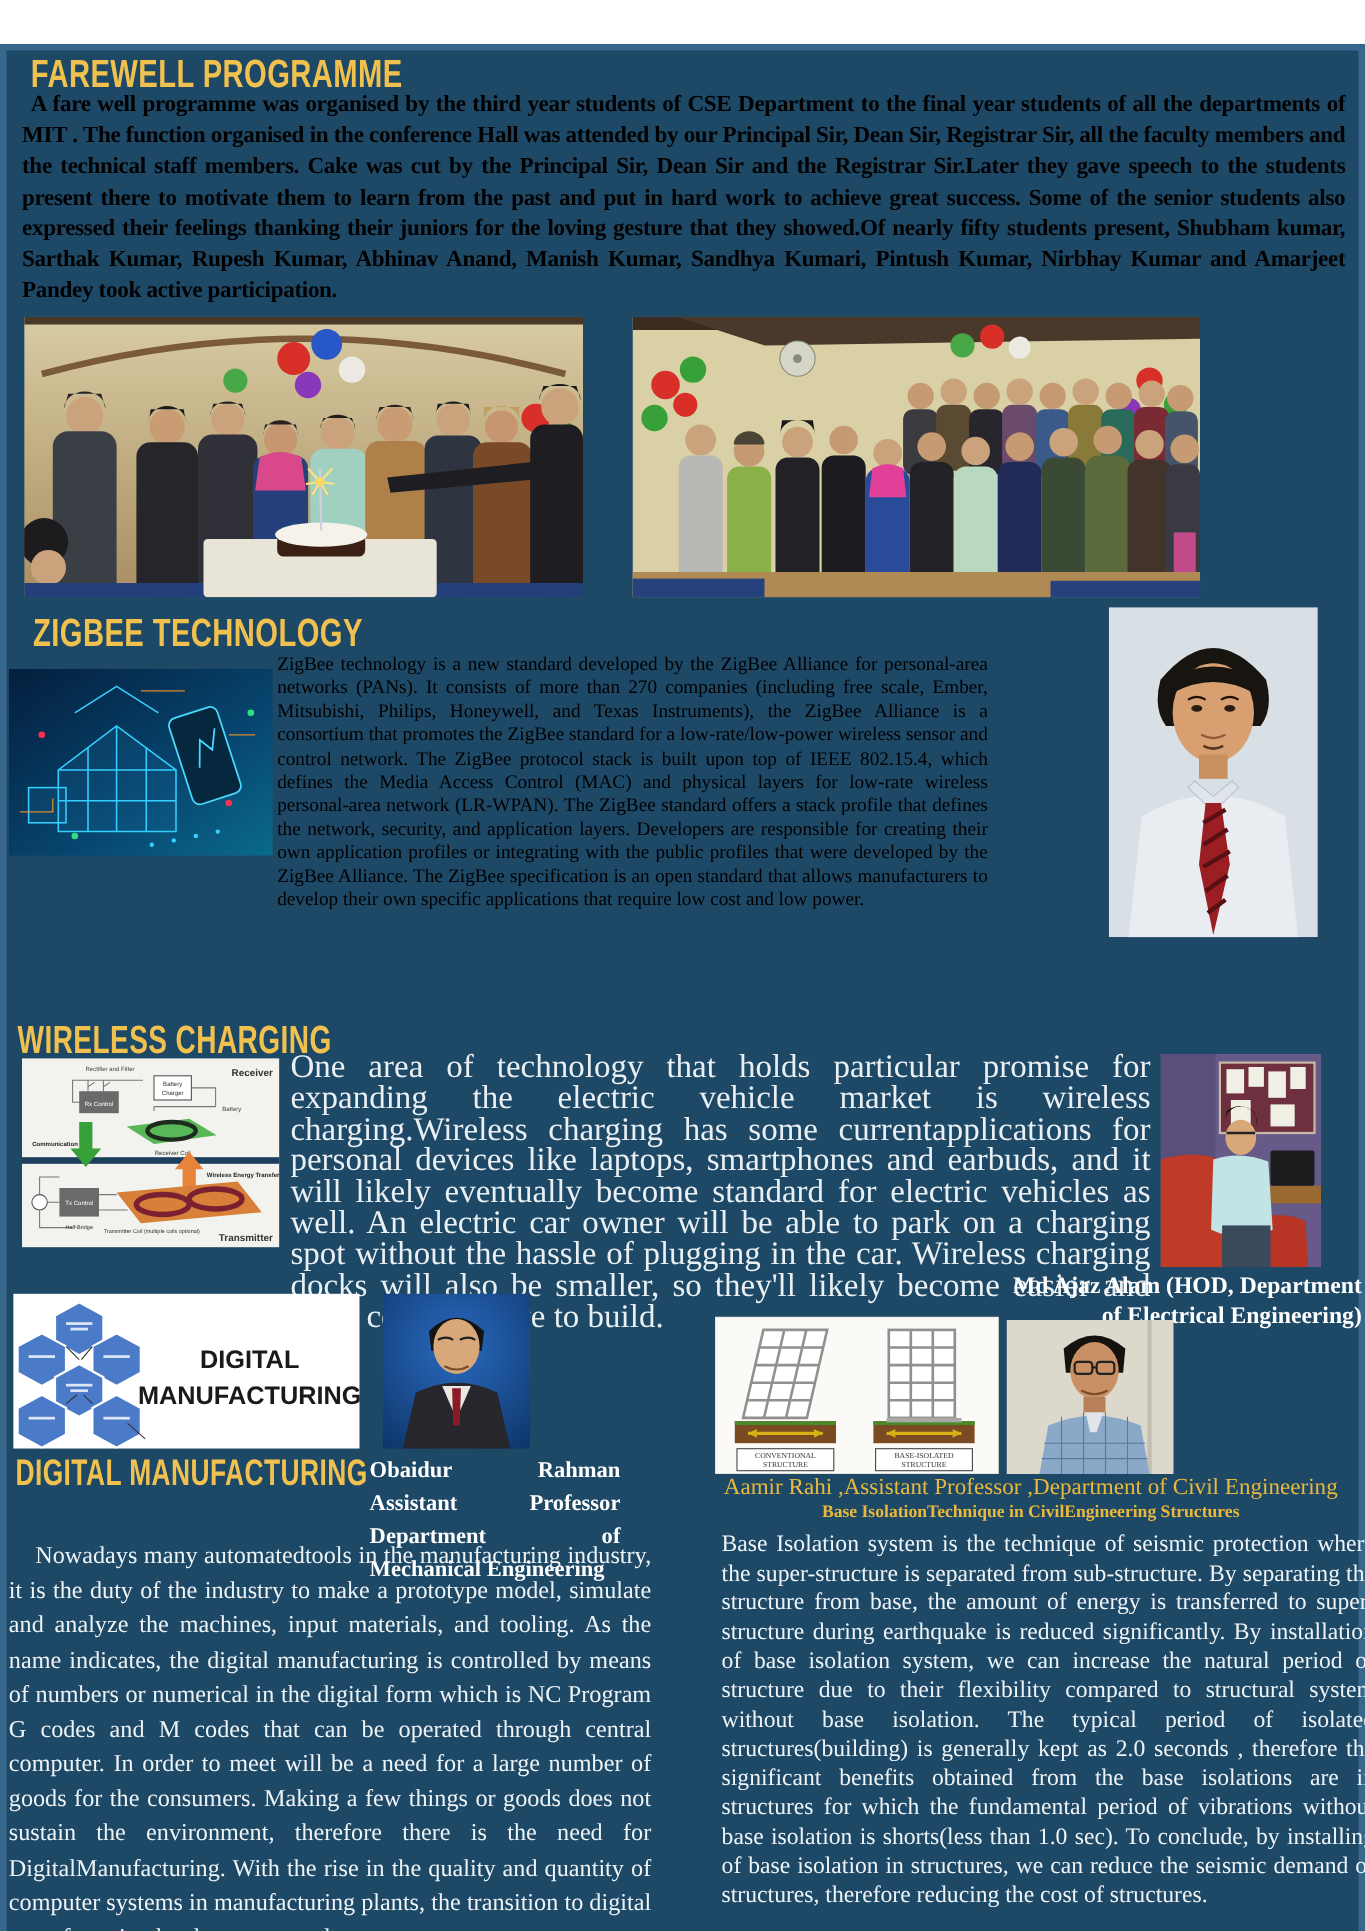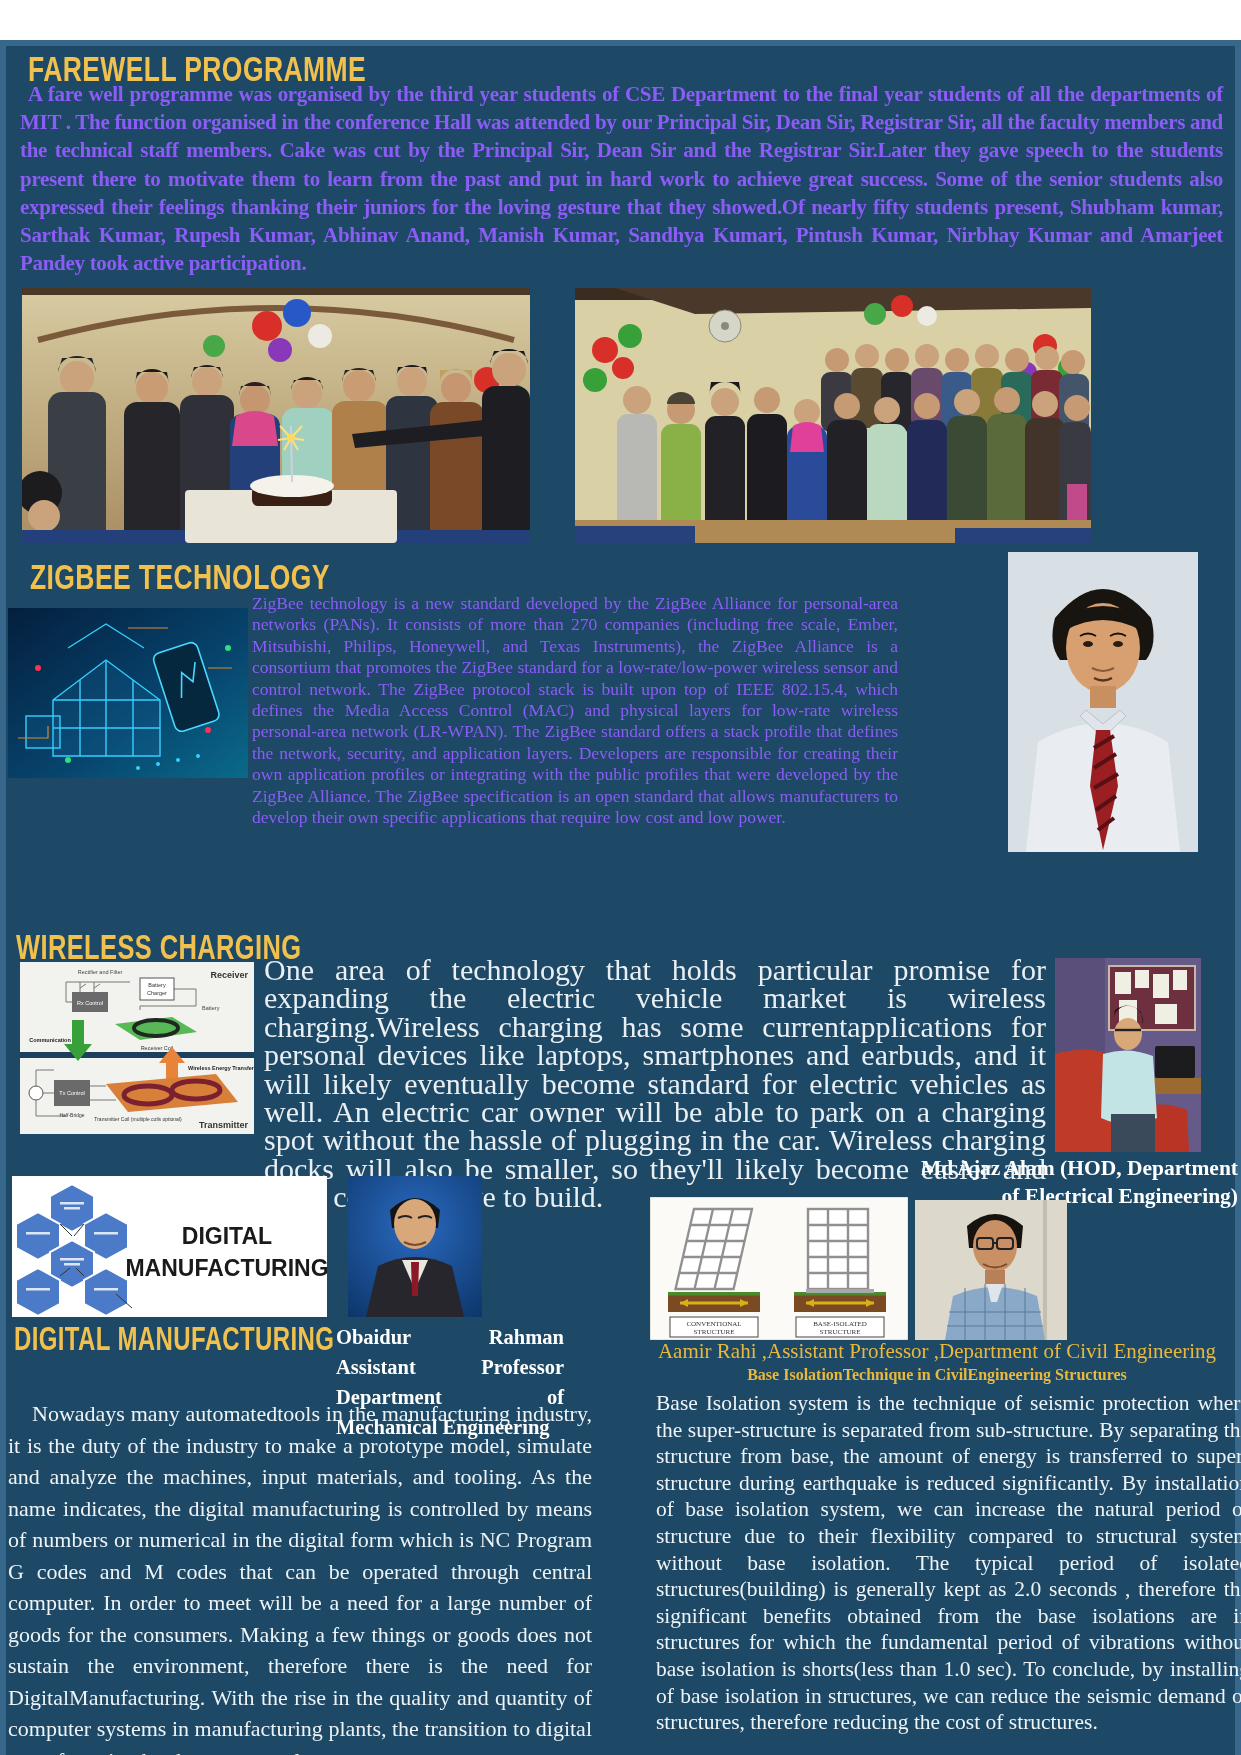--- a/index.html
+++ b/index.html
@@ -8,21 +8,21 @@
     font-family:"Liberation Serif", serif; overflow:hidden;margin-top:40px;
   }
   .panel {
     position:absolute; left:0; top:0; width:1241px; height:1742px;
     background:#1d4866; box-shadow: inset 0 0 0 6px #38678c;
   }
   .sec-heading {
     position:absolute; color:#f0c14e; font-family:"Liberation Sans", sans-serif;
     font-weight:700; white-space:nowrap; transform-origin:left top; letter-spacing:0.5px;
   }
-  .body-text { position:absolute; color:#8b5cf6; text-align:justify; }
+  .body-text { position:absolute; color:#000000; text-align:justify; }
   .farewell-body { left:20px; top:40px; width:1203px; font-weight:700; font-size:21px; line-height:28.2px; letter-spacing:-0.3px; text-indent:8px; }
   .zigbee-body { left:252px; top:553px; width:646px; font-weight:400; font-size:17.5px; line-height:21.4px; }
   .wireless-body { left:264px; top:916px; width:782px; font-weight:400; font-size:30px; line-height:28.4px; color:#e9eff3; }
   .digital-body { left:8px; top:1358px; width:584px; font-weight:400; font-size:22px; line-height:31.5px; text-indent:24px; color:#eef3f6; }
   .baseiso-body { left:656px; top:1350px; width:594px; font-weight:400; font-size:21.5px; line-height:26.6px; color:#eef3f6; }
   .caption-priyanshu {
     position:absolute; left:745px; top:841px; width:492px; text-align:center;
     font-family:"Liberation Sans", sans-serif; font-weight:700; font-size:19px; line-height:24px; color:#f4f7f9;
   }
   .caption-majaz {

